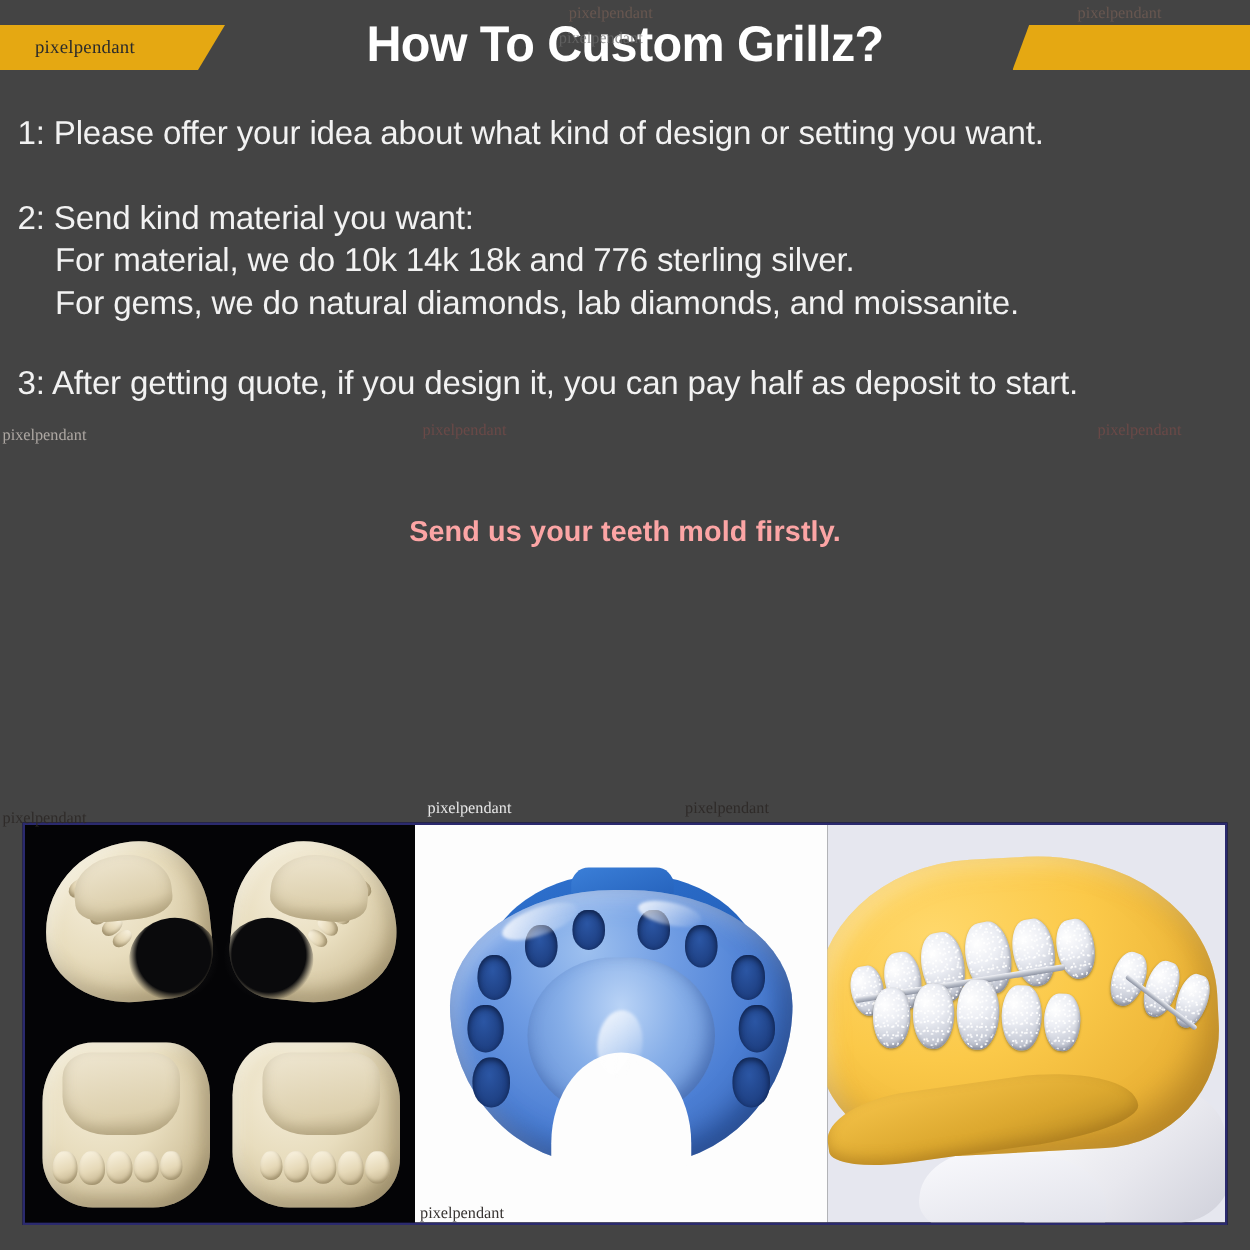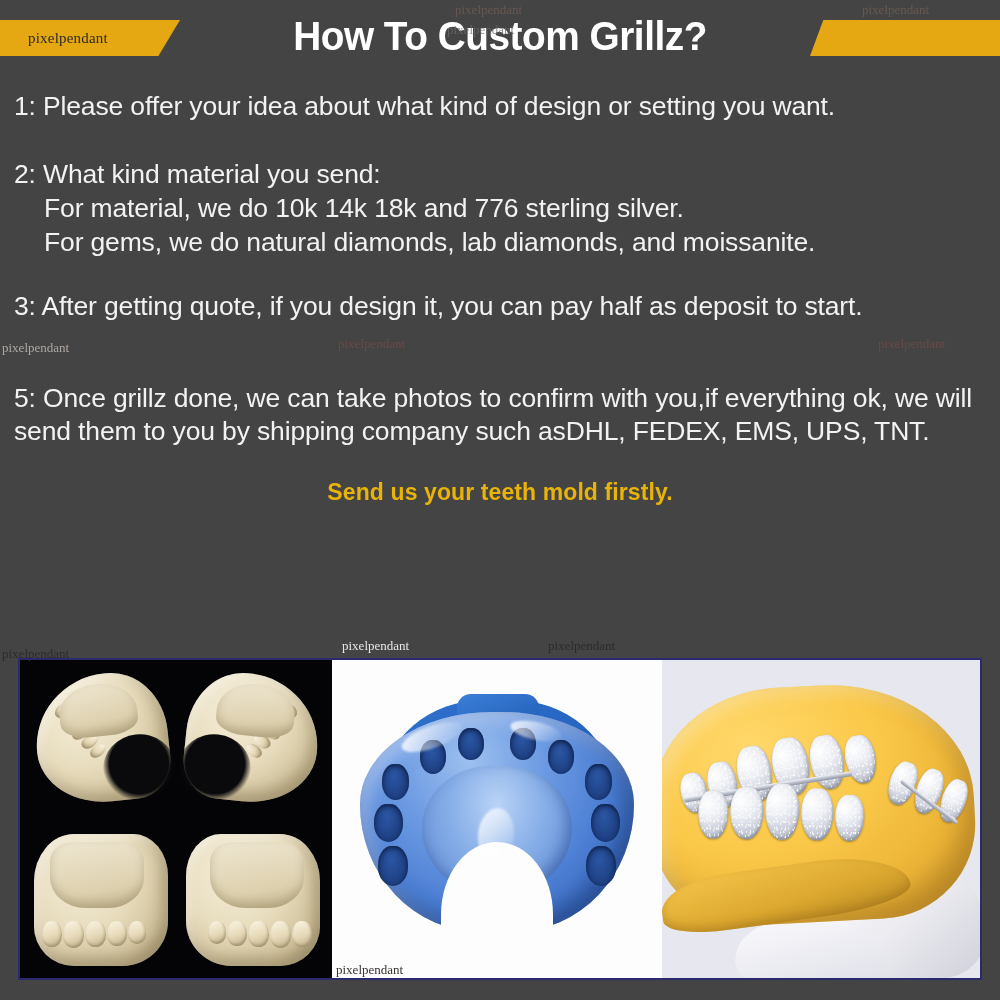--- a/index.html
+++ b/index.html
@@ -92,21 +92,21 @@
   .gap-lg { height: 34px; }
   .gap-md { height: 30px; }
   .gap-sm { height: 28px; }
   .top-gap { height: 28px; }
 
   
   .redblock {
     text-align: center;
     margin-top: 28px;
     font-weight: bold;
-    color: #eab308;
+    color: #fca5a5;
     font-size: 23px;
     line-height: 1.33;
     letter-spacing: 0.1px;
   }
   .redline2 { font-size: 23.5px; }
 
   
   #strip {
     position: absolute;
     left: 18px;
@@ -326,39 +326,36 @@
   <div id="content">
     <div class="top-gap"></div>
 
     <div class="para">
       <span>1: Please offer your idea about what kind of design or setting you want.</span>
     </div>
 
     <div class="gap-lg"></div>
 
     <div class="para">
-      <span>2: What kind material you send:</span>
+      <span>2: Send kind material you want:</span>
       <span class="indent">For material, we do 10k 14k 18k and 776 sterling silver.</span>
       <span class="indent">For gems, we do natural diamonds, lab diamonds, and moissanite.</span>
     </div>
 
     <div class="gap-md"></div>
 
     <div class="para">
       <span>3: After getting quote, if you design it, you can pay half as deposit to start.</span>
     </div>
 
     <div class="gap-md"></div>
 
 
     <div class="gap-sm"></div>
 
-    <div class="para">
-      <span>5: Once grillz done, we can take photos to confirm with you,if everything ok, we will send them to you by shipping company such asDHL, FEDEX, EMS, UPS, TNT.</span>
-    </div>
 
     <div class="redblock">
       <div>Send us your teeth mold firstly.</div>
     </div>
   </div>
 
   <div id="strip">
 
     <div class="panel panel-1">
       <div class="cast cast-tl">

